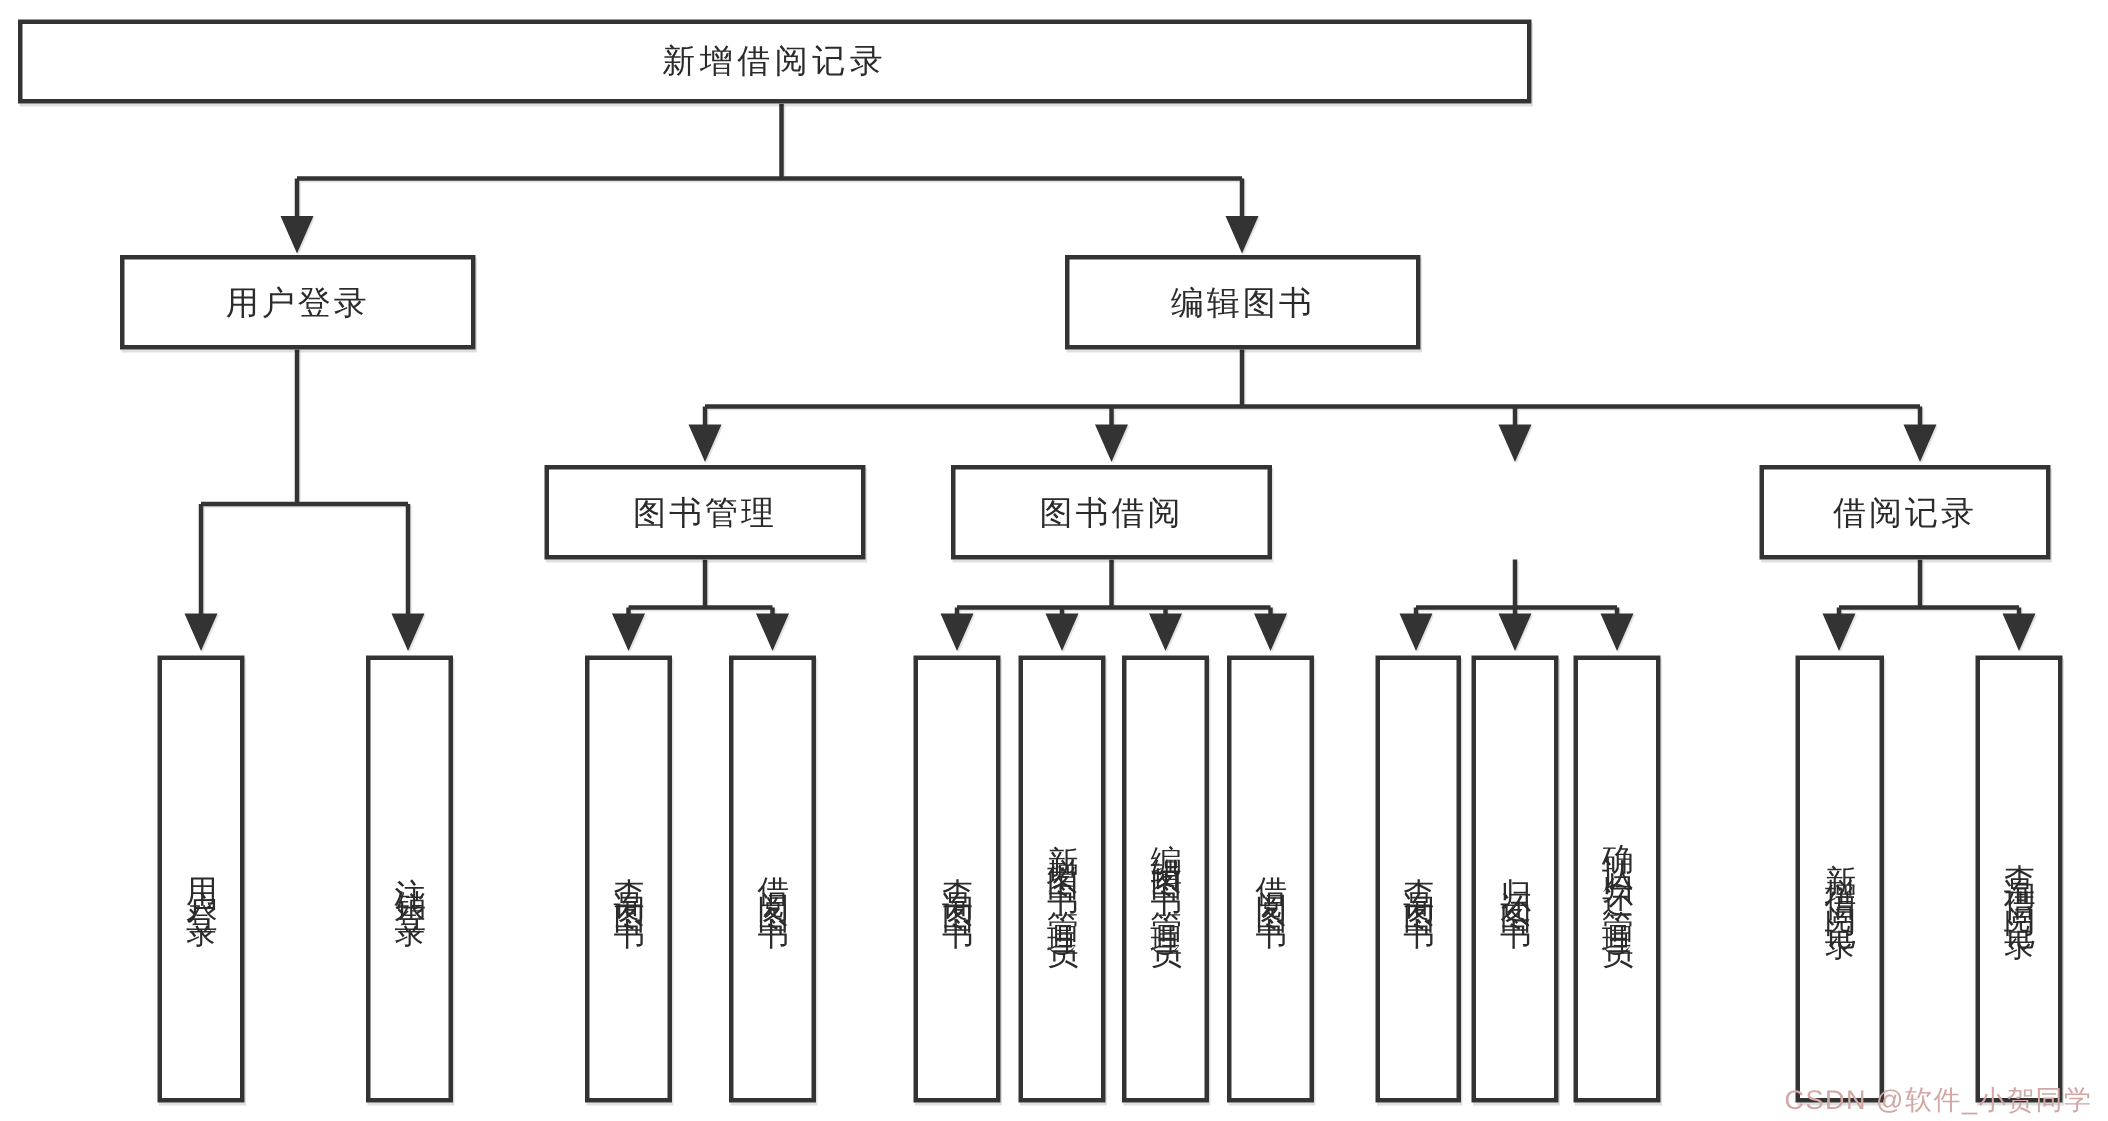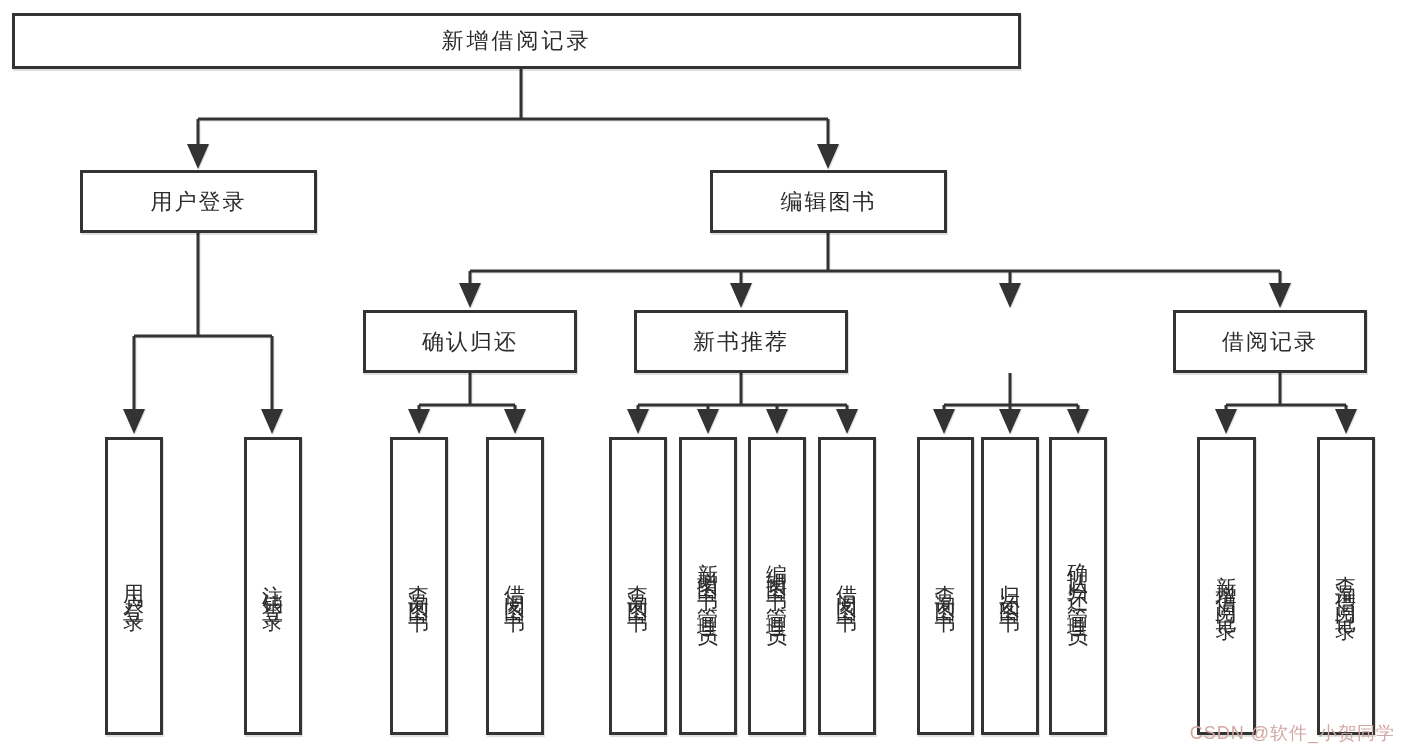--- a/index.html
+++ b/index.html
@@ -76,24 +76,24 @@
   </div>
 
   <div class="node h" style="left:80px;top:170px;width:237px;height:63px">
     <span class="lbl">用户登录</span>
   </div>
   <div class="node h" style="left:710px;top:170px;width:237px;height:63px">
     <span class="lbl">编辑图书</span>
   </div>
 
   <div class="node h" style="left:363px;top:310px;width:214px;height:63px">
-    <span class="lbl">确认归还</span>
+    <span class="lbl">图书管理</span>
   </div>
   <div class="node h" style="left:634px;top:310px;width:214px;height:63px">
-    <span class="lbl">新书推荐</span>
+    <span class="lbl">图书借阅</span>
   </div>
   <div class="node h" style="left:1173px;top:310px;width:194px;height:63px">
     <span class="lbl">借阅记录</span>
   </div>
 
   <div class="node v" style="left:105px;top:437px;width:58px;height:298px">
     <span class="lbl">用户登录</span>
   </div>
   <div class="node v" style="left:244px;top:437px;width:58px;height:298px">
     <span class="lbl">注销登录</span>

